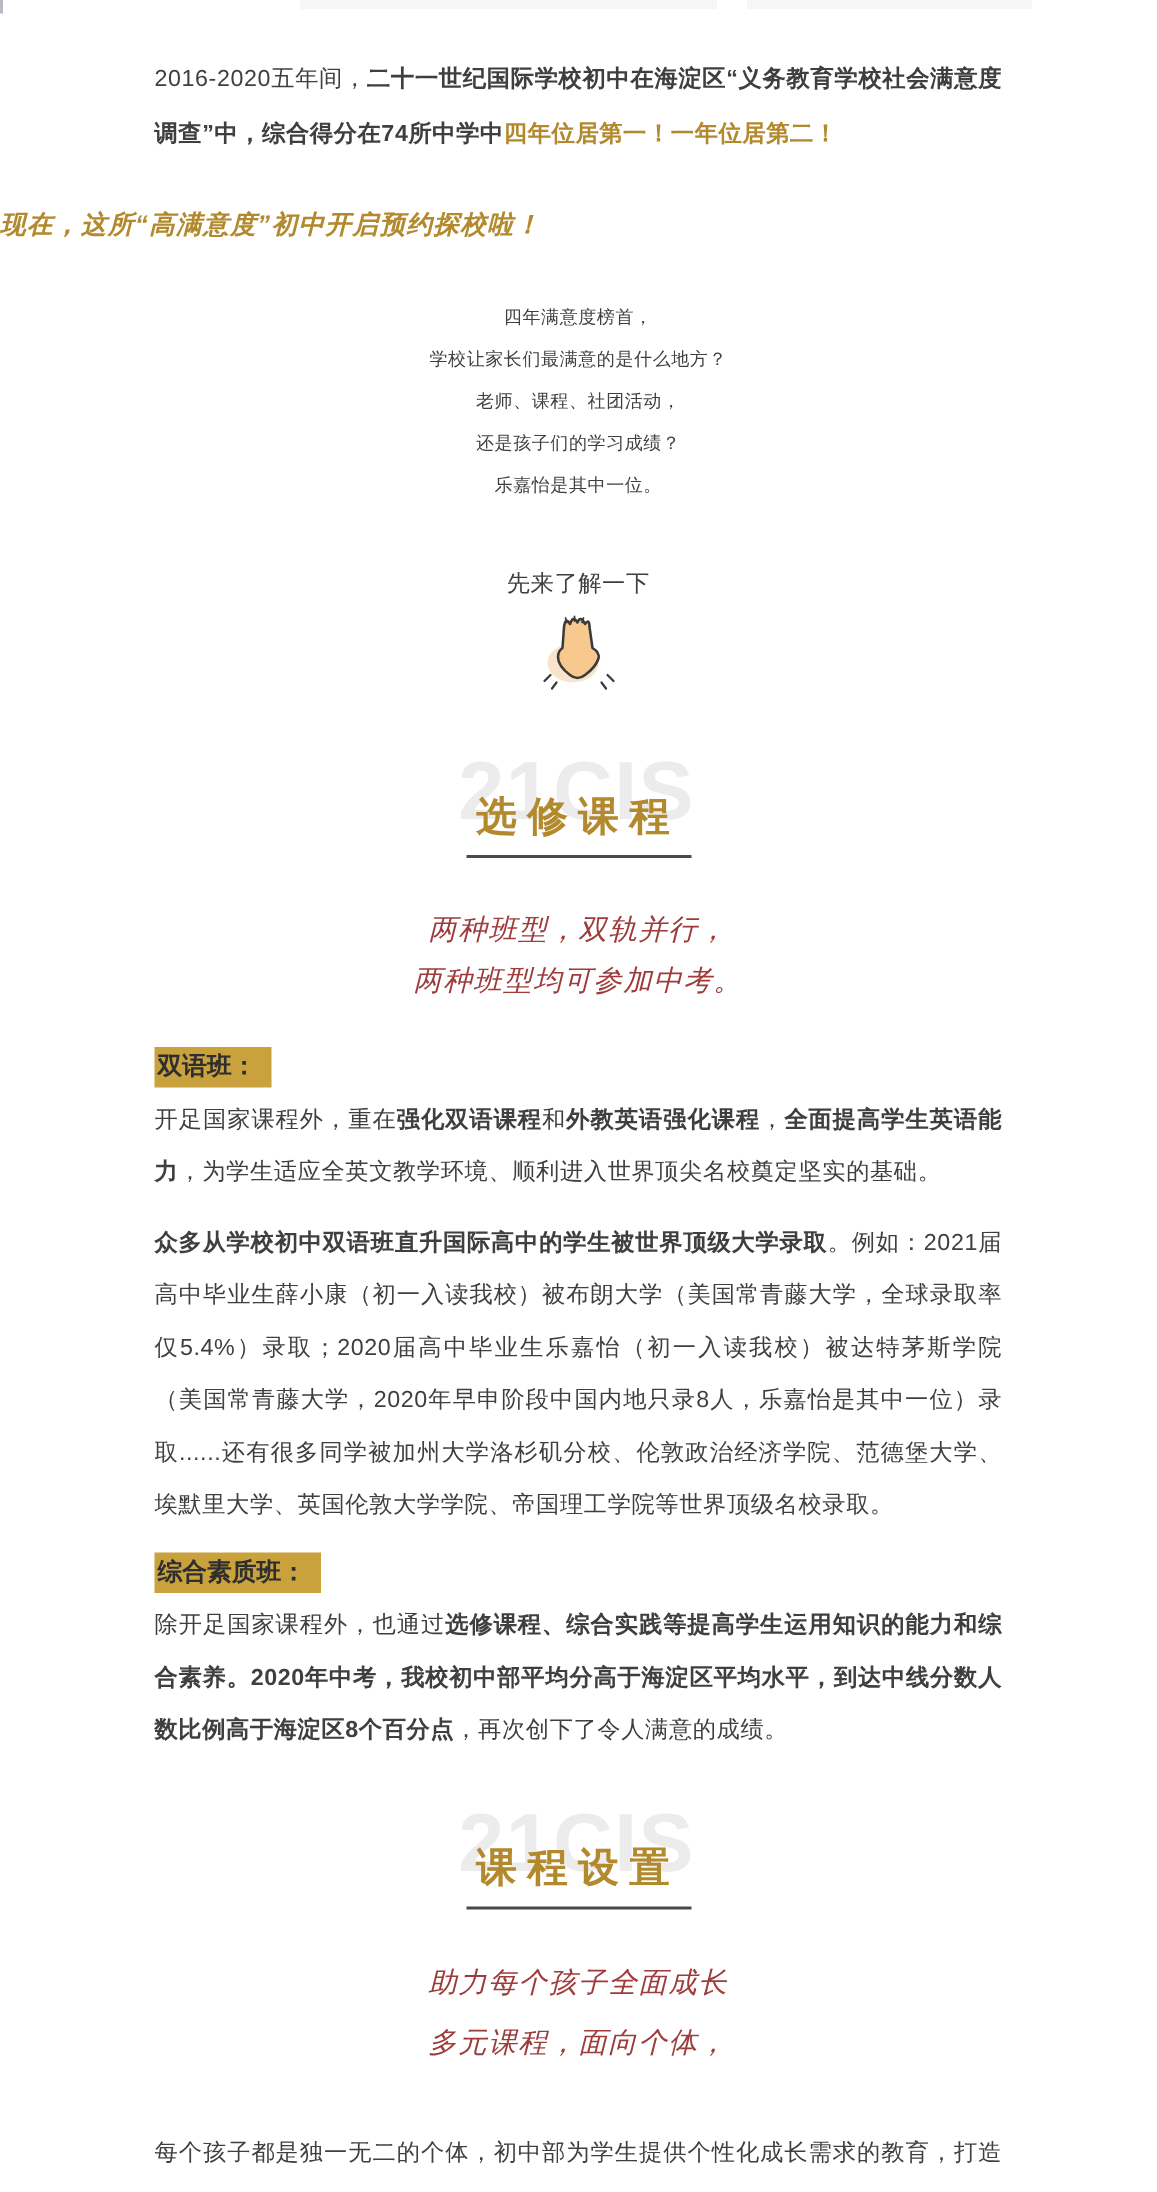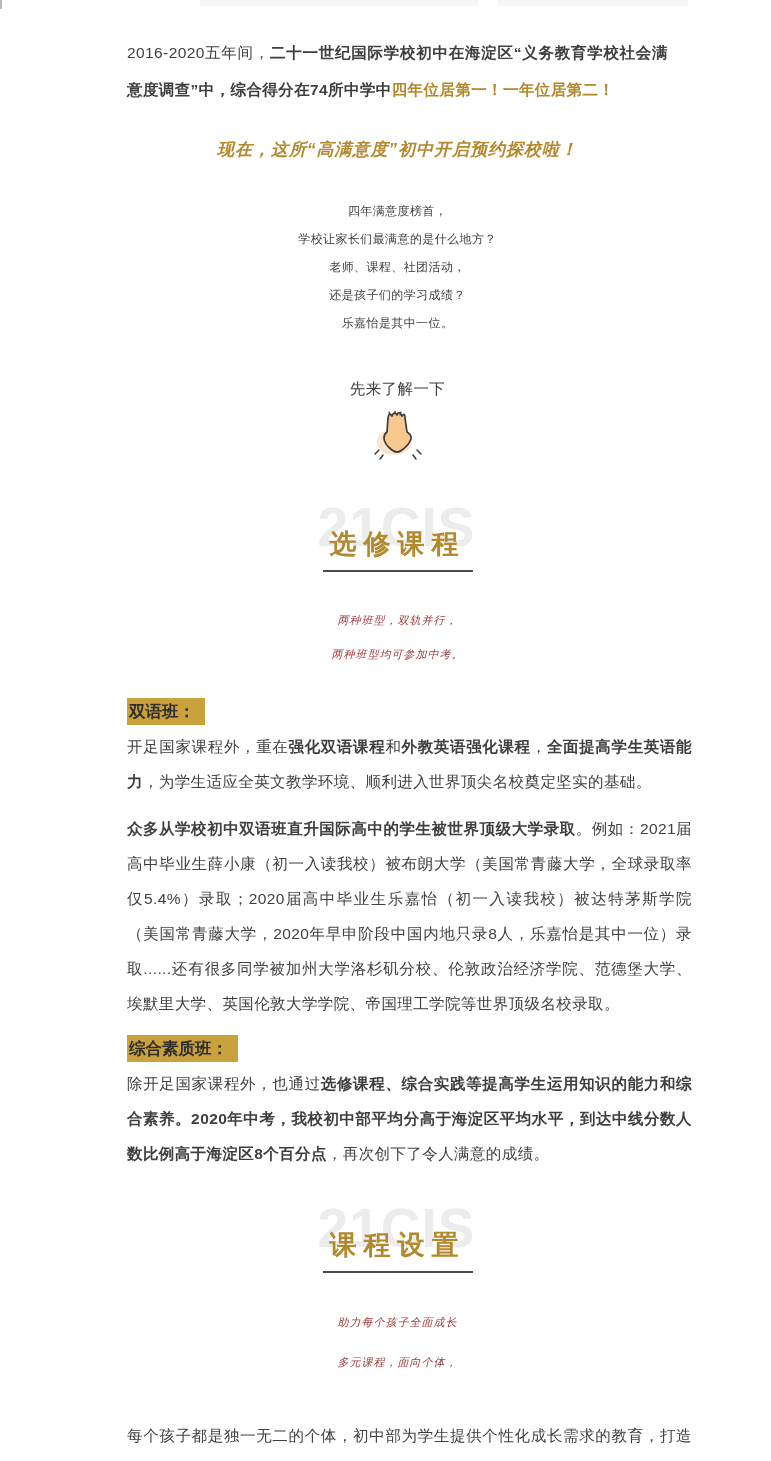--- a/index.html
+++ b/index.html
@@ -1,46 +1,46 @@
 <!DOCTYPE html>
 <html><head>
 <meta charset="utf-8">
 <style>
   * { margin:0; padding:0; box-sizing:border-box; }
   html,body { background:#ffffff; }
   body { font-family:"Liberation Sans", sans-serif; color:#3f3f3f; }
-  .page { position:relative; width:771px; height:1461px; margin:0 auto; background:#ffffff; overflow:hidden;padding-left:24px; }
+  .page { position:relative; width:771px; height:1461px; margin:0 auto; background:#ffffff; overflow:hidden; }
 
   
   .edge-tick { position:absolute; left:0; top:0; width:2px; height:9px; background:#b9b9c2; }
   .top-strip { position:absolute; top:0; height:6px; background:#f6f6f8; }
   .strip-left  { left:200px; width:278px; }
   .strip-right { left:498px; width:190px; }
 
   .b { font-weight:bold; }
   .gold { color:#b3892e; }
 
   .intro { margin:34px 103px 0 103px; font-size:15.5px; line-height:37px; text-align:justify; letter-spacing:.4px; }
 
-  .banner { margin-top:30px; text-align:center; font-size:17px; font-weight:bold; font-style:italic; letter-spacing:1px; }
+  .banner { margin-top:30px; text-align:left; font-size:17px; font-weight:bold; font-style:italic; letter-spacing:1px; }
 
   .center-block { margin-top:36px; text-align:center; font-size:12px; line-height:28px; letter-spacing:.4px; }
   .lead-in { margin-top:42px; text-align:center; font-size:15.5px; letter-spacing:.4px; }
 
   .finger { width:62px; height:58px; margin:6px auto 0 auto; }
 
   .sec-header { position:relative; margin-top:36px; height:76px; }
   .watermark { position:absolute; top:0; left:0; right:2px; text-align:center;
                font-size:55px; font-weight:bold; color:#ececec; letter-spacing:1px; line-height:55px; }
   .sec-title { position:absolute; top:26px; left:0; right:0; text-align:center;
                font-size:27px; font-weight:bold; letter-spacing:7px; color:#b3892e; }
   .underline { position:absolute; top:70px; left:50%; width:150px; margin-left:-75px; border-top:2px solid #4a4a4a; }
 
-  .tagline { margin-top:28px; text-align:center; font-size:11px; line-height:34px;
-             font-style:italic; color:#9e3b3b; font-family:Liberation Mono, monospace; letter-spacing:1px; }
+  .tagline { margin-top:28px; text-align:center; font-size:19px; line-height:34px;
+             font-style:italic; color:#9e3b3b; font-family:Liberation Serif, serif; letter-spacing:1px; }
   .tagline2 { margin-top:26px; line-height:40px; }
 
   .hl-label { width:fit-content; margin:26px 0 0 103px; background:#c9a23e; color:#2e2e2e;
               font-weight:bold; font-size:16.5px; line-height:24px; padding:1px 10px 2px 2px; }
   .hl-label.second { margin-top:14px; }
 
   .body-p { width:565px; margin:4px 0 0 103px; font-size:15.5px; line-height:35px;
             text-align:justify; letter-spacing:.4px; }
   .body-p.mt { margin-top:12px; }
   .outro { margin-top:34px; line-height:37px; }

